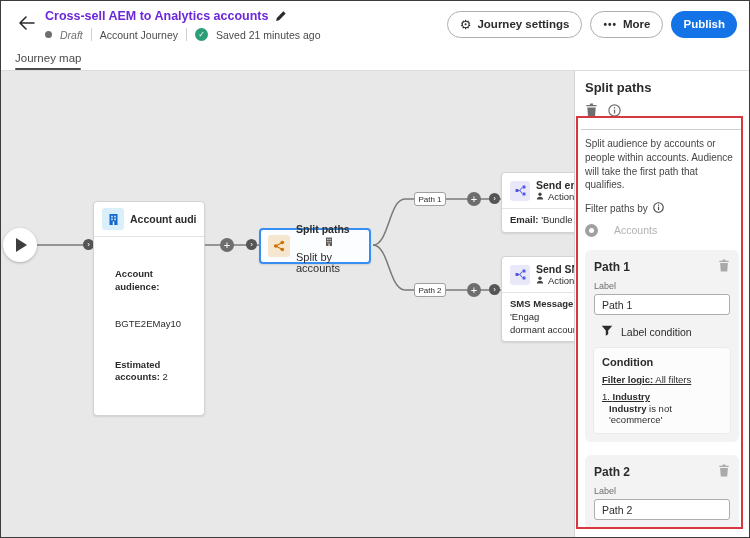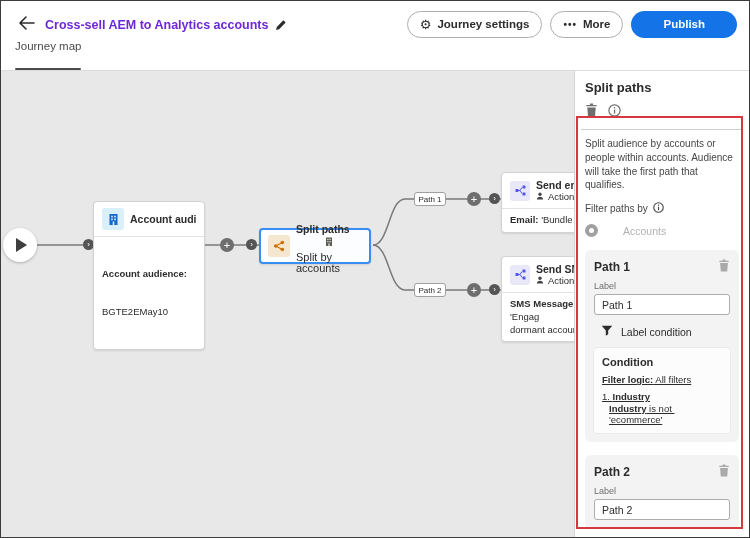--- a/index.html
+++ b/index.html
@@ -16,40 +16,40 @@
   .pencil { display:flex; cursor:pointer; }
   .meta-row { display:flex; align-items:center; gap:8px; margin-top:5px; font-size:10.5px; color:#4b4b4b; }
   .status-dot { width:7px; height:7px; border-radius:50%; background:#6e6e6e; }
   .draft { font-style:italic; color:#6e6e6e; }
   .vdiv { width:1px; height:13px; background:#d0d0d0; }
   .save-check { width:13px; height:13px; border-radius:50%; background:#2d9d78; color:#fff; font-size:8px; display:flex; align-items:center; justify-content:center; font-weight:700; }
   .actions { display:flex; align-items:center; gap:8px; }
   .btn { display:flex; align-items:center; gap:6px; height:27px; padding:0 12px; border:1.5px solid #adadad; border-radius:14px; background:#fff; font-size:11.5px; font-weight:700; color:#2c2c2c; cursor:pointer; font-family:inherit; }
   .gear-glyph { font-family:"DejaVu Sans", sans-serif; font-size:13px; line-height:1; color:#2c2c2c; }
   .ellipsis-glyph { font-size:10px; letter-spacing:1px; color:#2c2c2c; }
-  .btn-publish { border:none; background:#1473e6; color:#fff; padding:0 32px; }
+  .btn-publish { border:none; background:#1473e6; color:#fff; padding:0 12px; }
 
   
   .tabbar { height:24px; display:flex; align-items:flex-end; padding:0 14px; background:#fff; border-bottom:1px solid #dcdcdc; }
-  .tab { position:relative; font-size:11.5px; color:#4b4b4b; font-weight:400; padding-bottom:18px; cursor:pointer; }
+  .tab { position:relative; font-size:11.5px; color:#4b4b4b; font-weight:400; padding-bottom:6px; cursor:pointer; }
   .tab.active::after { content:""; position:absolute; left:0; right:0; bottom:0; height:2.5px; background:#4b4b4b; border-radius:2px; }
 
   
   .body { display:flex; height:466px; }
   .canvas { position:relative; flex:1; background:#e8e8e8; overflow:hidden; }
   .wires { position:absolute; left:0; top:0; }
 
   .play-btn { position:absolute; left:2px; top:157px; width:34px; height:34px; border-radius:50%; background:#fff; border:none; box-shadow:0 1px 3px rgba(0,0,0,.25); cursor:pointer; display:flex; align-items:center; justify-content:center; }
   .play-tri { width:0; height:0; border-left:11px solid #3e3e3e; border-top:7px solid transparent; border-bottom:7px solid transparent; margin-left:3px; }
 
   .node { position:absolute; width:112px; background:#fff; border:1px solid #d3d3d3; border-radius:4px; box-shadow:0 1px 2px rgba(0,0,0,.10); cursor:pointer; }
   .node-head { display:flex; align-items:center; gap:6px; padding:6px 8px; }
   .node-title { font-size:10.5px; font-weight:700; color:#2c2c2c; white-space:nowrap; overflow:hidden; }
   .node-divider { height:1px; background:#e3e3e3; }
-  .node-body { padding:6px 8px; font-size:9.5px; color:#2c2c2c; line-height:1.32; white-space:pre-wrap; }
+  .node-body { padding:6px 21px; font-size:9.5px; color:#2c2c2c; line-height:1.32; white-space:pre-wrap; }
   .icon-sq { flex:0 0 auto; width:22px; height:22px; border-radius:3px; display:flex; align-items:center; justify-content:center; }
   .icon-blue { background:#d9effa; }
   .icon-tan { background:#f5e7cf; }
   .icon-lav { background:#e8e8f9; width:20px; height:20px; }
   .node-account { left:92px; top:130px; }
   .node-split { left:258px; top:157px; height:36px; border:2px solid #378ef0; background:#fbfdff; display:flex; align-items:center; gap:6px; padding:0 7px; }
   .split-txt .t { font-size:10.5px; font-weight:700; color:#2c2c2c; line-height:12px; }
   .split-txt .s { display:flex; align-items:center; gap:4px; font-size:11px; color:#2c2c2c; line-height:11px;flex-direction:column; }
   .node-email { left:500px; top:101px; }
   .node-sms { left:500px; top:185px; }
@@ -67,34 +67,34 @@
   .chev-a { left:82px; top:168px; } .chev-b { left:245px; top:168px; } .chev-c { left:488px; top:122px; } .chev-d { left:488px; top:213px; }
 
   
   .panel { position:relative; width:175px; background:#fff; border-left:1px solid #d5d5d5; padding:9px 10px; overflow:hidden; }
   .panel-title { font-size:13px; font-weight:700; color:#2c2c2c; }
   .panel-icons { display:flex; align-items:center; gap:10px; margin-top:8px; }
   .icon-btn { background:none; border:none; padding:0; cursor:pointer; display:flex; }
   .panel-div { height:1px; background:#cfcfcf; margin:9px -4px 0; }
   .desc { margin-top:7px; font-size:10px; color:#464646; line-height:1.38; }
   .split-by { display:flex; align-items:center; gap:5px; margin-top:10px; font-size:10px; color:#464646; }
-  .radio-row { display:flex; align-items:center; gap:25px; margin-top:9px; cursor:pointer; }
+  .radio-row { display:flex; gap:16px; margin-top:9px; cursor:pointer; }
   .radio-c { width:13px; height:13px; border-radius:50%; border:2px solid #b5b5b5; background:#fff; }
   .radio-c.sel { border:4.5px solid #a0a0a0; }
   .radio-label { font-size:10.5px; color:#b1b1b1; }
   .path-card { margin-top:13px; background:#f3f3f3; border-radius:6px; padding:9px; }
   .path-head { display:flex; align-items:center; justify-content:space-between; }
   .path-title { font-size:12px; font-weight:700; color:#2c2c2c; }
   .lbl-cap { margin-top:6px; font-size:9px; color:#6e6e6e; }
   .path-input { margin-top:3px; width:100%; height:21px; border:1px solid #adadad; border-radius:3px; padding:0 7px; font-size:10.5px; color:#2c2c2c; background:#fff; font-family:inherit; }
   .edit-row { display:flex; align-items:center; gap:8px; margin:10px 0 0 7px; cursor:pointer; font-size:10.5px; color:#2c2c2c; }
   .cond-card { margin-top:10px; background:#fcfcfc; border-radius:4px; padding:8px; box-shadow:0 0 0 1px rgba(0,0,0,.03); }
   .cond-title { font-size:11px; font-weight:700; color:#2c2c2c; }
   .cond-line { margin-top:6px; font-size:9.5px; color:#2c2c2c; white-space:pre-wrap;text-decoration:underline; }
-  .cond-detail { margin-left:7px; margin-top:1px; font-size:9.5px; color:#2c2c2c; white-space:pre-wrap;text-decoration:underline; }
+  .cond-detail { margin-left:7px; margin-top:1px; font-size:9.5px; color:#2c2c2c; white-space:pre-wrap; }
   .annotation { position:absolute; left:1px; top:45px; width:167px; height:413px; border:2px solid #d7373f; z-index:6; pointer-events:none; }
 </style>
 </head>
 <body>
 
 <div class="app">
 
   <header class="topbar">
     <button class="back-btn">
       <span><svg width="17" height="14" viewBox="0 0 17 14">
@@ -102,20 +102,29 @@
           </svg></span>
     </button>
     <div class="title-block">
       <div class="title-row">
         <h1 class="page-title">Cross-sell AEM to Analytics accounts</h1>
         <span class="pencil">
             <svg width="12" height="12" viewBox="0 0 12 12">
               <path d="M8.3 1.2l2.4 2.4-6.6 6.6-3 .7.7-3z" fill="#2c2c2c"></path>
             </svg>
           </span>
+      </div>
+      <div class="meta-row">
+        <span class="status-dot"></span>
+        <span class="draft">Draft</span>
+        <span class="vdiv"></span>
+        <span>Account Journey</span>
+        <span class="vdiv"></span>
+        <span class="save-check">✓</span>
+        <span>Saved 21 minutes ago</span>
       </div>
     </div>
     <div class="actions">
       <button class="btn">
         <span class="gear-glyph">⚙</span>
         <span>Journey settings</span>
       </button>
       <button class="btn">
         <span class="ellipsis-glyph">•••</span>
         <span>More</span>
@@ -171,20 +180,21 @@
                 <path d="M2.5 1h8v11h-8z" fill="#1268ce"></path>
                 <path d="M4.2 2.8h1.6v1.6H4.2zM7.2 2.8h1.6v1.6H7.2zM4.2 5.6h1.6v1.6H4.2zM7.2 5.6h1.6v1.6H7.2zM5.7 8.6h1.6V12H5.7z" fill="#d9effa"></path>
               </svg>
           </span>
           <span class="node-title">Account audience</span>
         </div>
         <div class="node-divider"></div>
         <div class="node-body">
           <div><b>Account audience:</b></div>
           <div>BGTE2EMay10</div>
+          <div style="margin-top:3px;"><b>Estimated accounts:</b><span> 2</span></div>
         </div>
       </div>
 
       <div class="node node-split">
         <span class="icon-sq icon-tan">
           <svg width="12" height="12" viewBox="0 0 12 12">
               <path d="M9.3 2.6 2.8 6l6.5 3.4" stroke="#cd6f00" stroke-width="1.1" fill="none"></path>
               <circle cx="9.3" cy="2.5" r="1.8" fill="#cd6f00"></circle>
               <circle cx="2.7" cy="6" r="1.8" fill="#cd6f00"></circle>
               <circle cx="9.3" cy="9.5" r="1.8" fill="#cd6f00"></circle>

